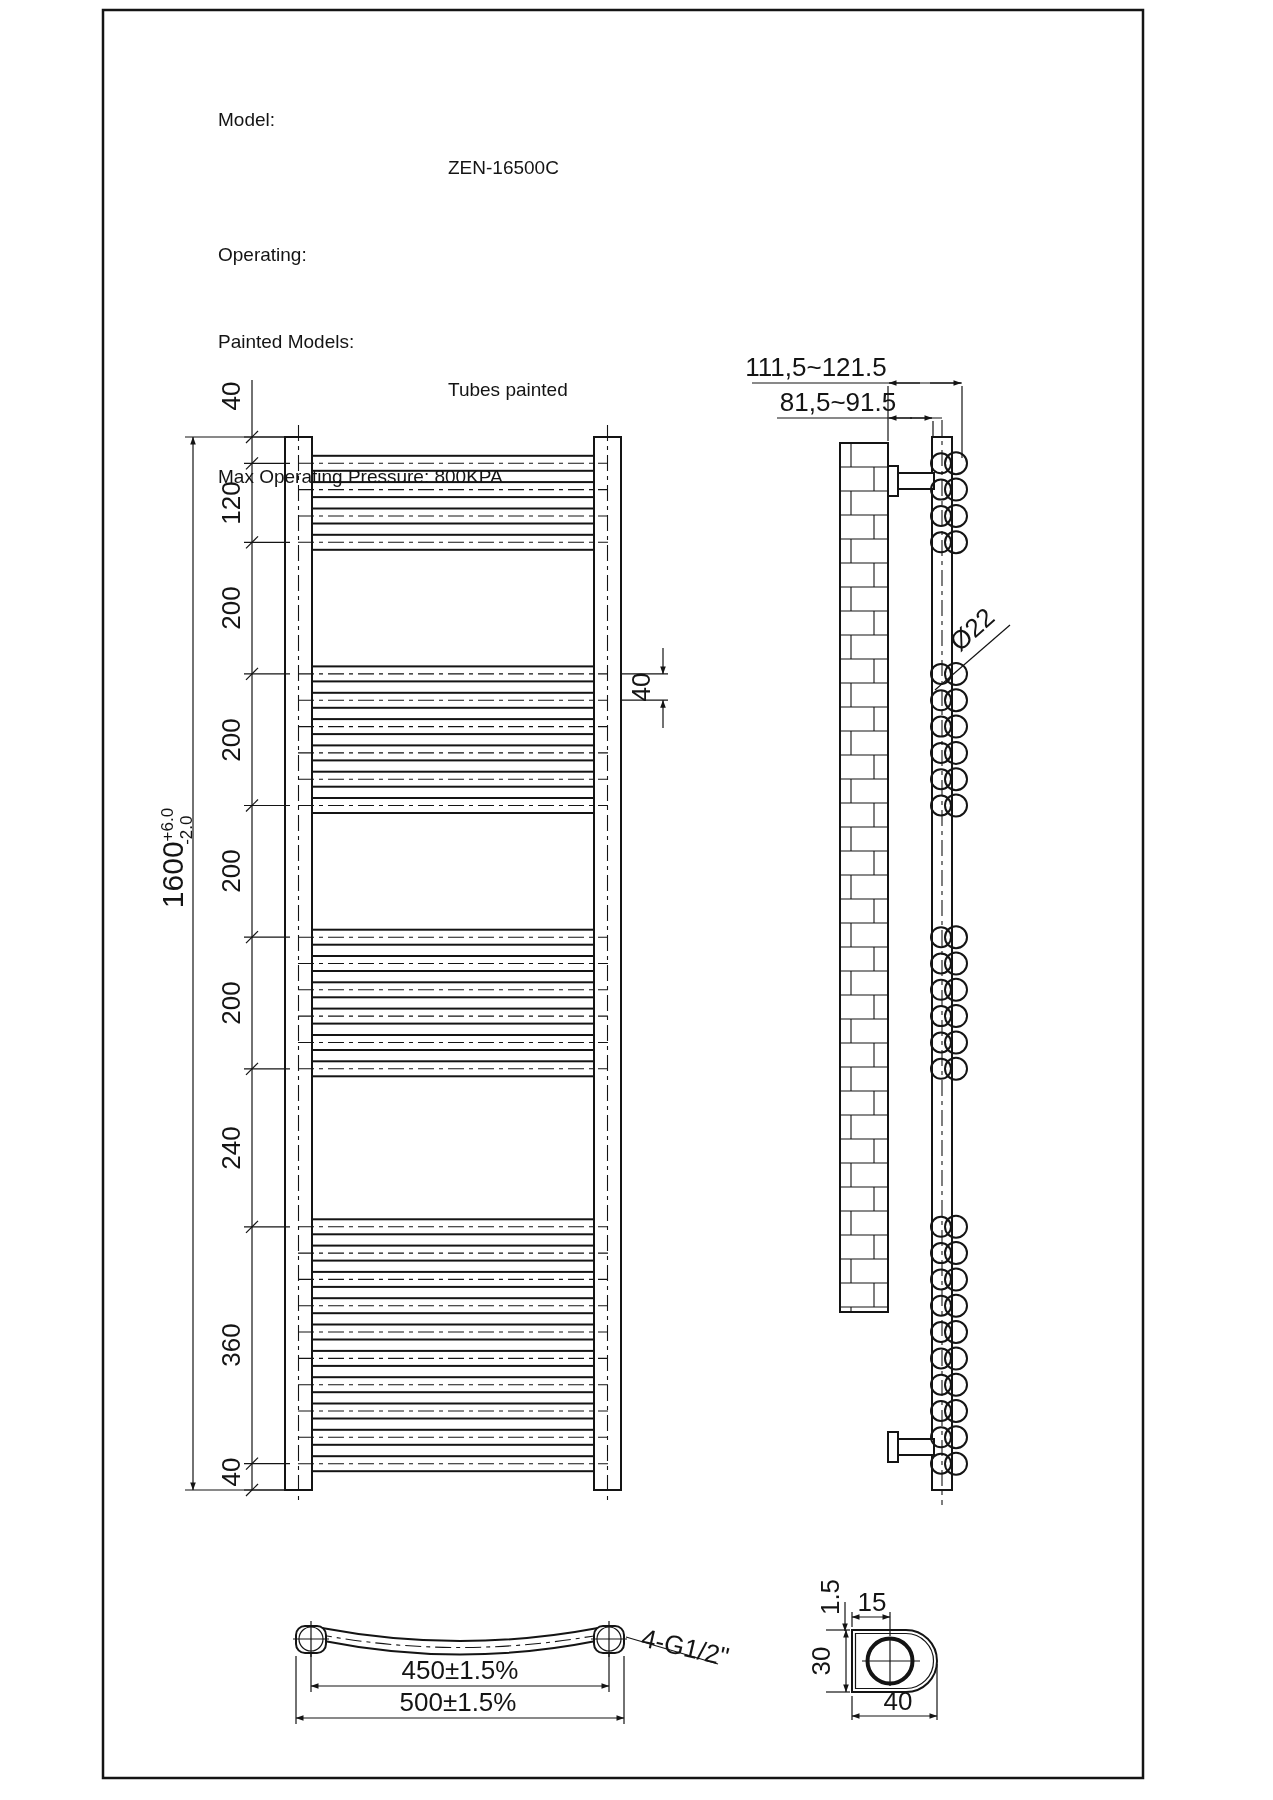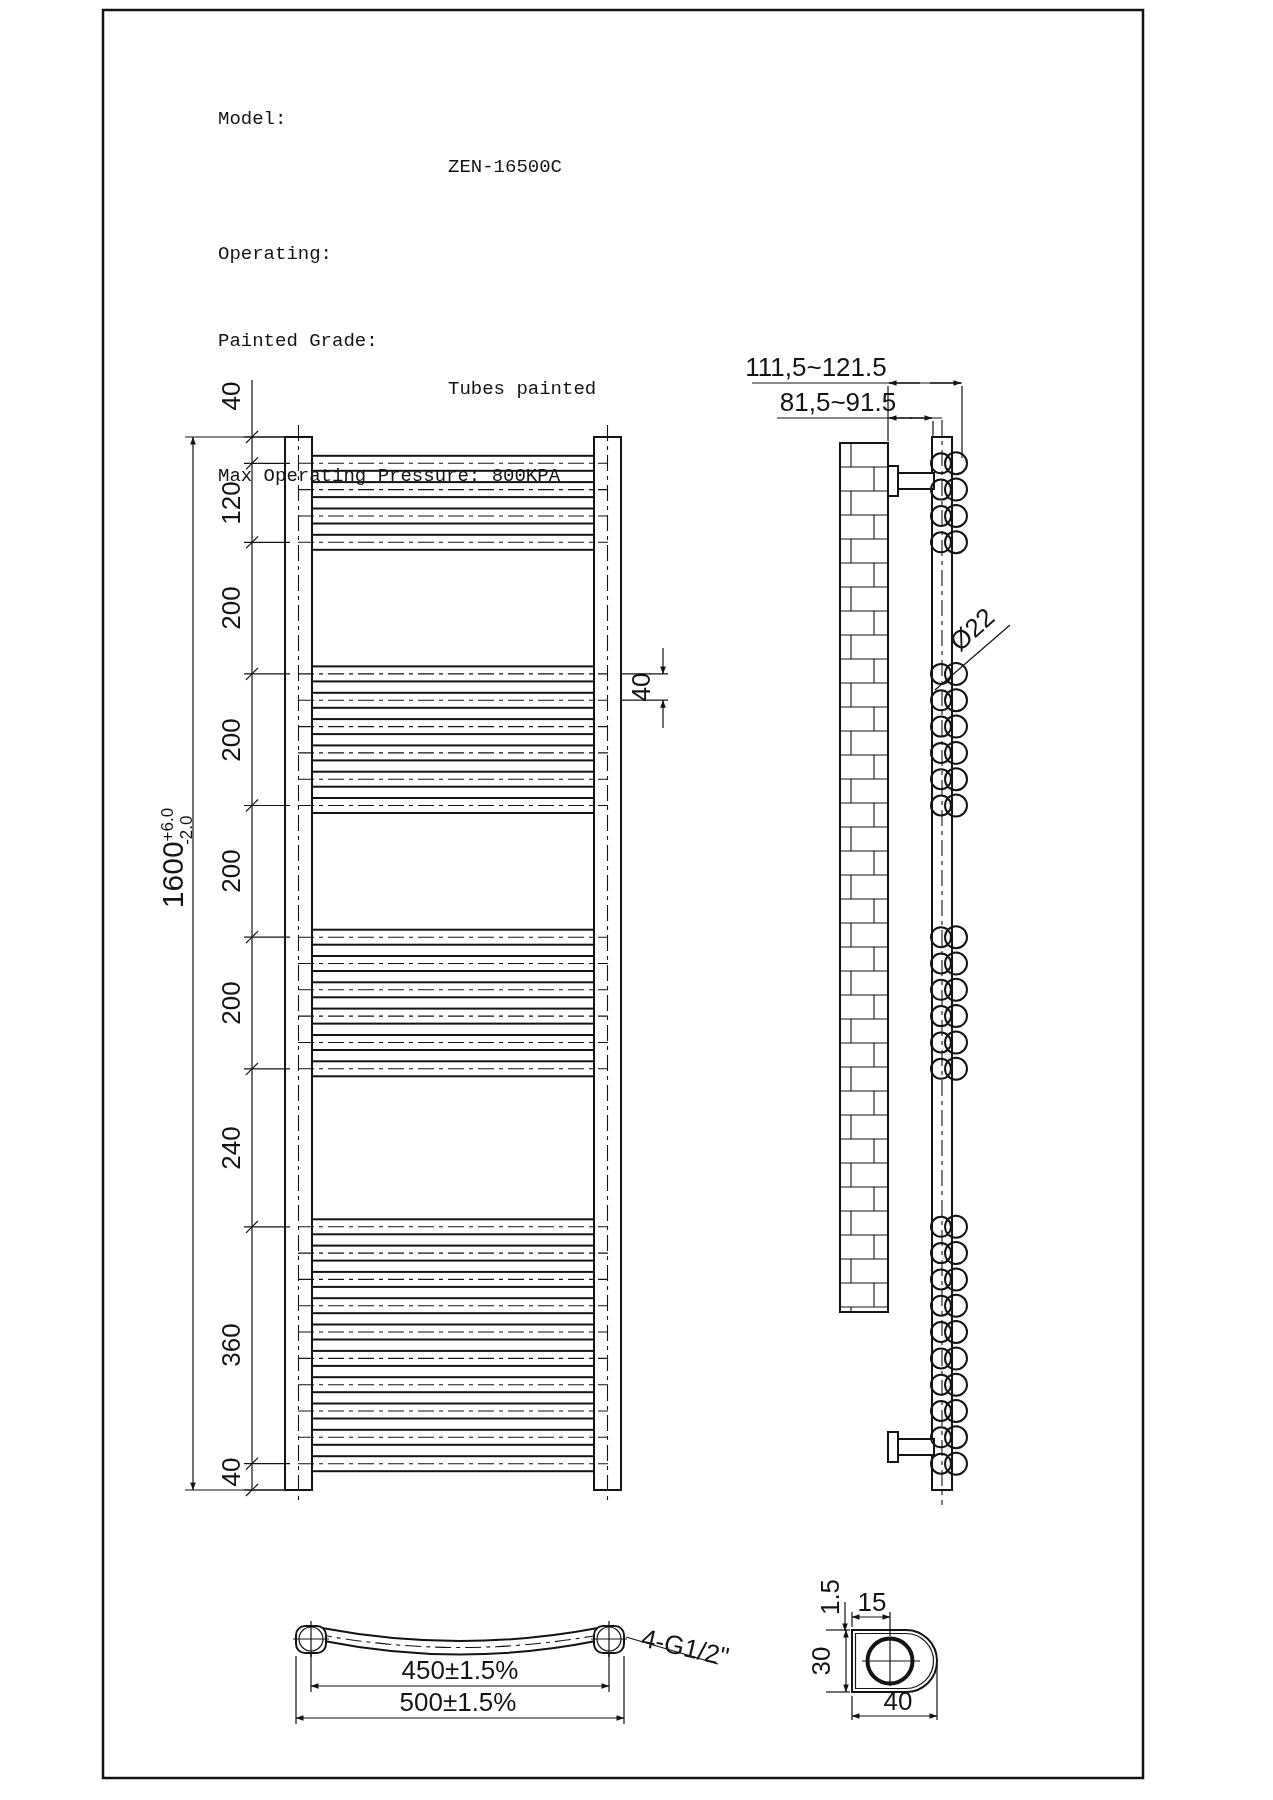--- a/index.html
+++ b/index.html
@@ -1,20 +1,20 @@
 <!DOCTYPE html>
 <html><head>
 <meta charset="utf-8">
 <style>
   html,body{margin:0;padding:0;background:#fff;}
   body{width:1273px;height:1800px;position:relative;overflow:hidden;}
   #sheet{position:absolute;left:0;top:0;width:1273px;height:1800px;}
   #info{
     position:absolute;left:218px;top:47px;width:830px;
-    font-family:Liberation Mono, monospace;
+    font-family:Liberation Sans, sans-serif;
     font-size:19px;line-height:29px;color:#141414;white-space:pre;
   }
   .irow{display:flex;}
   .ilabel{display:inline-block;width:230px;}
   .ival{display:inline-block;margin-top:48px;}
   svg text{
     font-family:"Liberation Sans","DejaVu Sans",sans-serif;
     fill:#141414;
   }
   .dim{font-size:26px;}
@@ -295,15 +295,15 @@
     <line class="th" x1="852" y1="1696" x2="852" y2="1720"></line>
     <line class="th" x1="937" y1="1664" x2="937" y2="1720"></line>
     <line class="th" x1="852" y1="1716" x2="937" y2="1716" marker-start="url(#ar)" marker-end="url(#ar)"></line>
     <text class="dim" x="898" y="1710" text-anchor="middle">40</text>
   </g>
 </svg>
 
 <div id="info">
   <div class="irow"><span class="ilabel">Model:</span><span class="ival">ZEN-16500C</span></div>
   <div class="irow"><span class="ilabel">Operating:</span></div>
-  <div class="irow"><span class="ilabel">Painted Grade:</span><span class="ival">Tubes painted</span></div>
+  <div class="irow"><span class="ilabel">Painted Models:</span><span class="ival">Tubes painted</span></div>
   <div>Max Operating Pressure: 800KPA</div>
 </div>
 
 </body></html>

